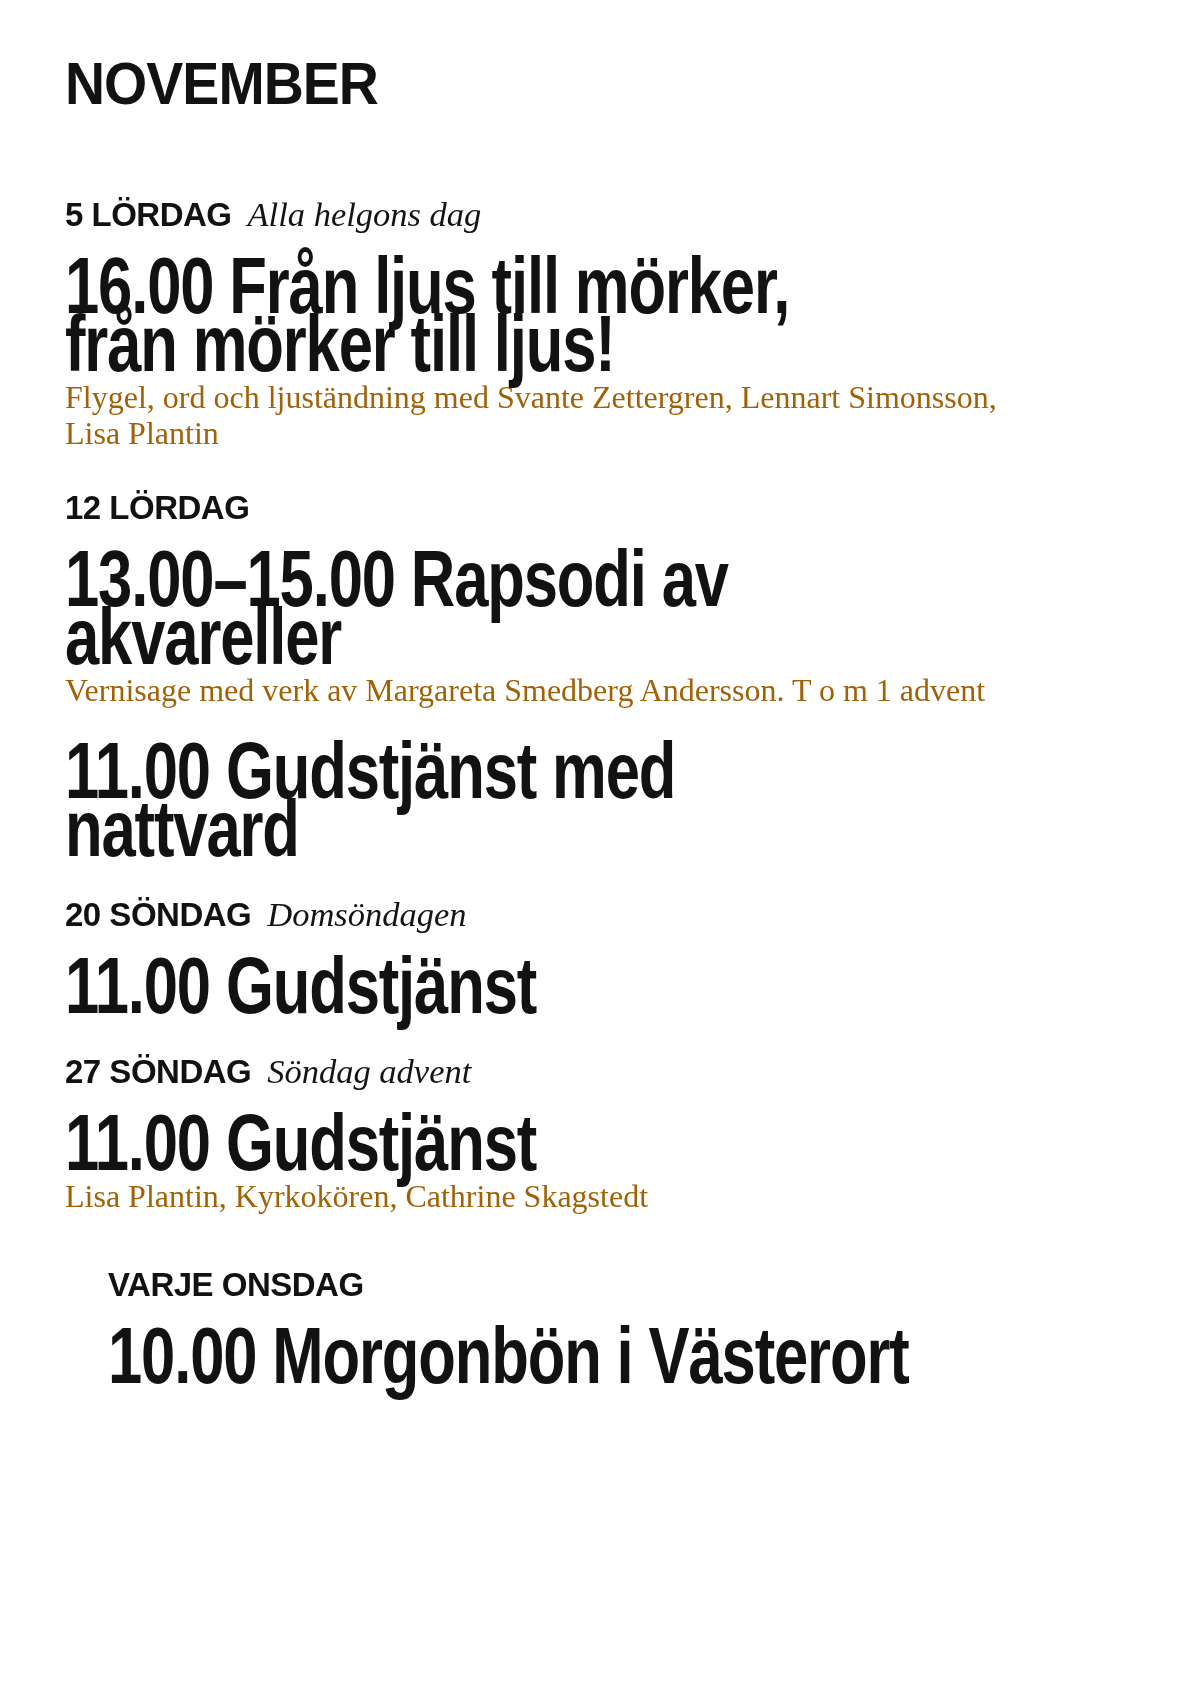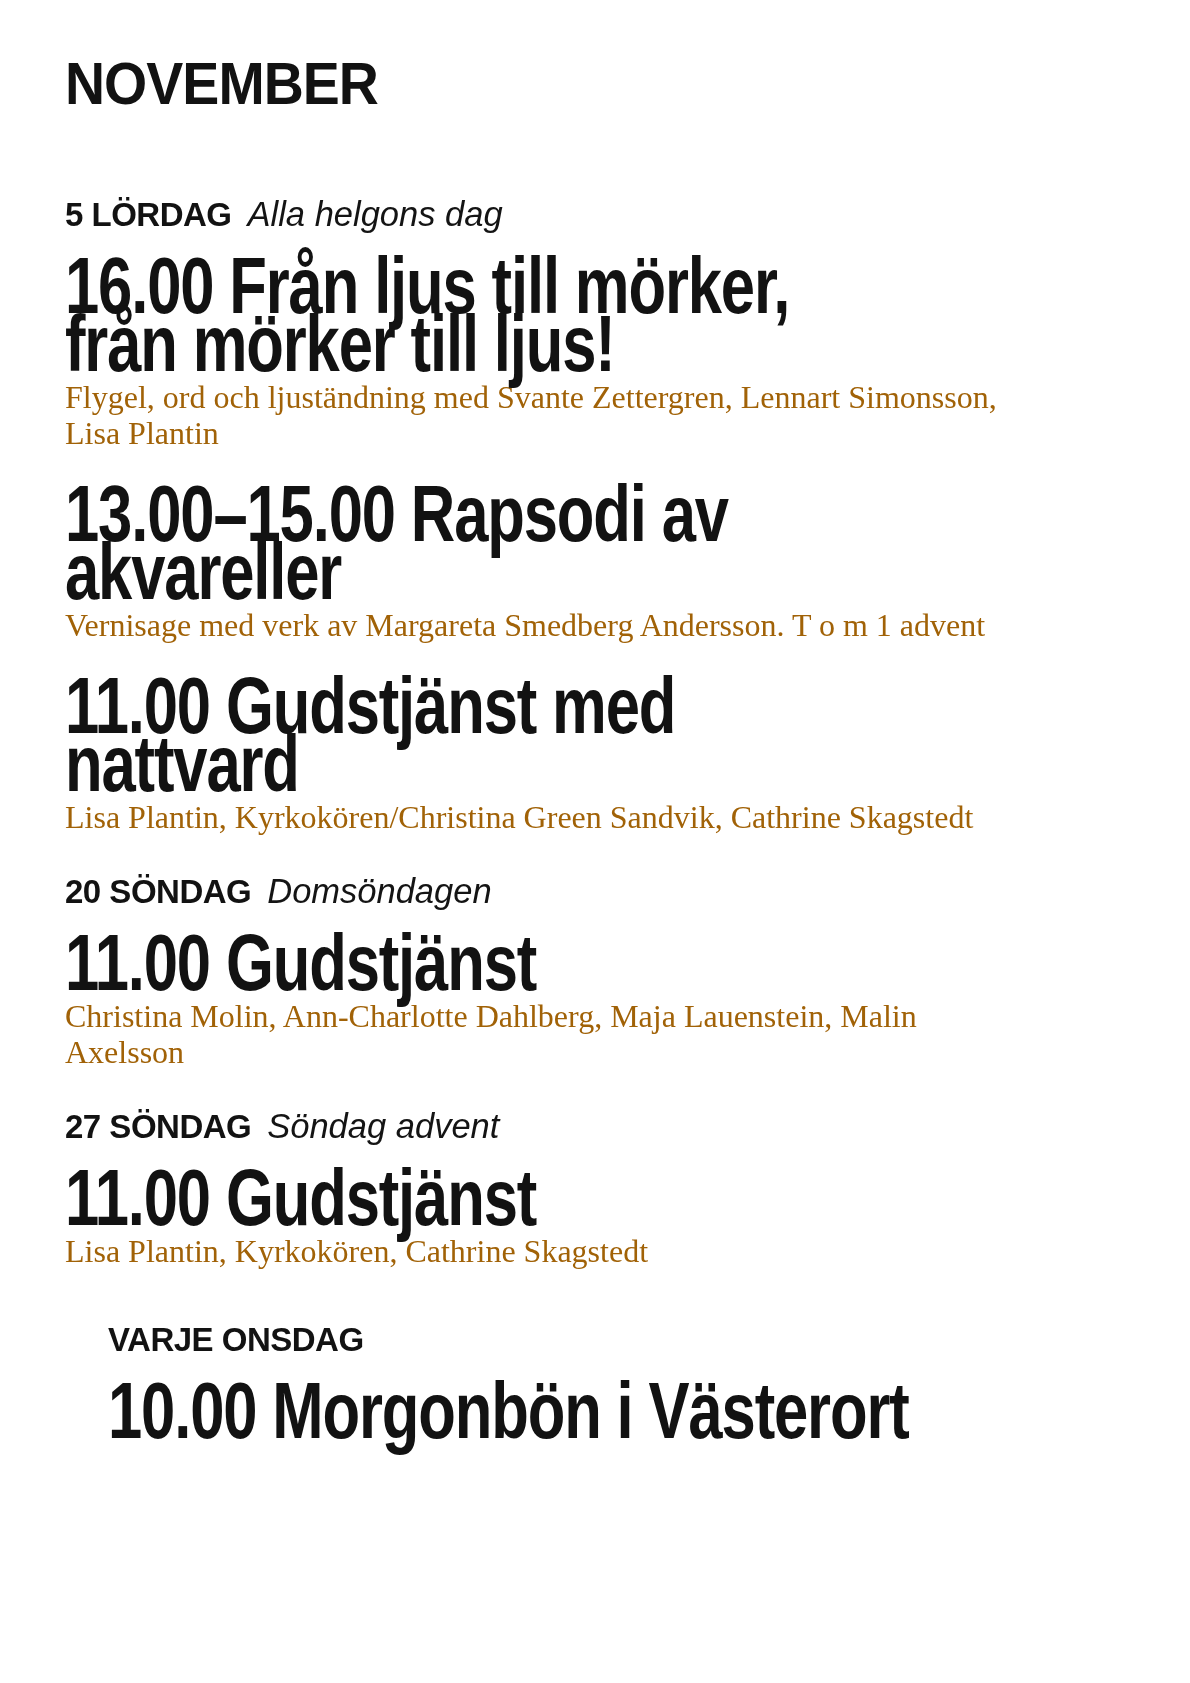--- a/index.html
+++ b/index.html
@@ -35,21 +35,21 @@
     white-space: nowrap;
   }
   .date {
     font-family: Liberation Sans, sans-serif;
     font-weight: 700;
     font-size: 33px;
     letter-spacing: -0.5px;
     color: #121212;
   }
   .holiday {
-    font-family: Liberation Sans, sans-serif;
+    font-family: Liberation Serif, serif;
     font-style: italic;
     font-size: 34.5px;
     margin-left: 12px;
     color: #141414;
   }
   .title {
     margin: 14px 0 6px 0;
     font-family: "Liberation Sans", sans-serif;
     font-weight: 700;
     font-size: 80px;
@@ -83,37 +83,38 @@
       <span class="date">5 LÖRDAG</span>
       <span class="holiday">Alla helgons dag</span>
     </div>
     <h2 class="title">16.00 Från ljus till mörker,
 från mörker till ljus!</h2>
     <p class="desc">Flygel, ord och ljuständning med Svante Zettergren, Lennart Simonsson,
 Lisa Plantin</p>
   </section>
 
   <section class="event">
+    <div class="dateline">
+      <span class="date">12 LÖRDAG</span>
+      <span class="holiday"></span>
+    </div>
     <h2 class="title">13.00–15.00 Rapsodi av akvareller</h2>
     <p class="desc">Vernisage med verk av Margareta Smedberg Andersson. T o m 1 advent</p>
   </section>
 
   <section class="event">
     <h2 class="title">11.00 Gudstjänst med nattvard</h2>
-    <p class="desc">Lisa Plantin, Kyrkokören/Christina Green Sandvik, Cathrine Skagstedt</p>
   </section>
 
   <section class="event">
     <div class="dateline">
       <span class="date">20 SÖNDAG</span>
       <span class="holiday">Domsöndagen</span>
     </div>
     <h2 class="title">11.00 Gudstjänst</h2>
-    <p class="desc">Christina Molin, Ann-Charlotte Dahlberg, Maja Lauenstein, Malin
-Axelsson</p>
   </section>
 
   <section class="event">
     <div class="dateline">
       <span class="date">27 SÖNDAG</span>
       <span class="holiday">Söndag advent</span>
     </div>
     <h2 class="title">11.00 Gudstjänst</h2>
     <p class="desc">Lisa Plantin, Kyrkokören, Cathrine Skagstedt</p>
   </section>

